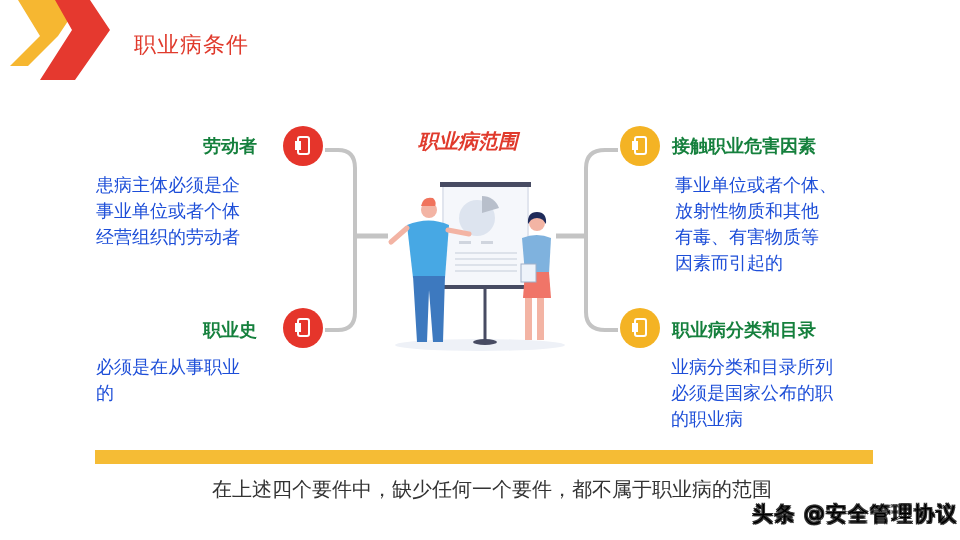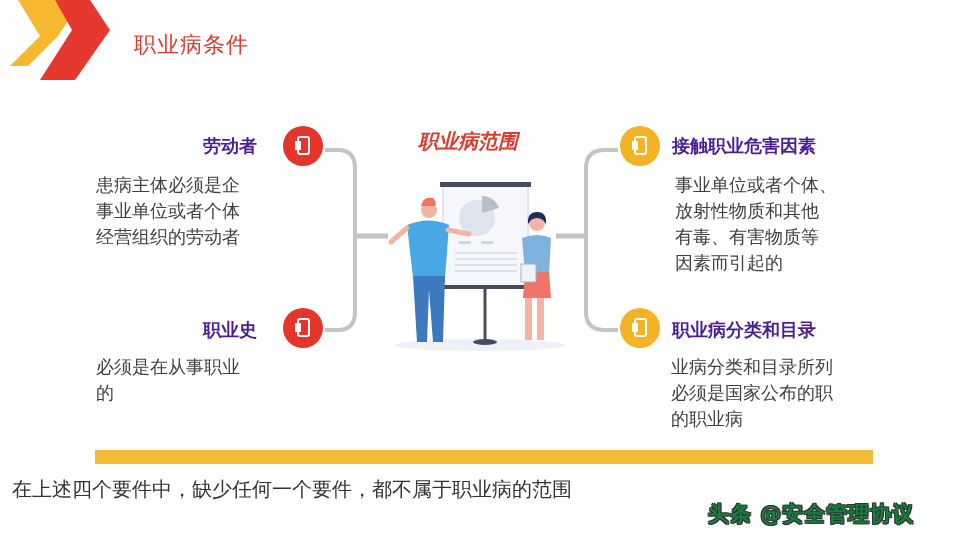--- a/index.html
+++ b/index.html
@@ -1,29 +1,29 @@
 <!DOCTYPE html>
 <html><head>
 <meta charset="utf-8">
 <style>
   html, body { margin:0; padding:0; }
   body { width:960px; height:540px; position:relative; overflow:hidden; background:#ffffff;
          font-family:"DejaVu Sans","Liberation Sans",sans-serif; }
   .abs { position:absolute; }
   .title { left:134px; top:30px; font-size:22px; font-weight:normal; color:#e03a2c; letter-spacing:1px; }
   .center-title { left:418px; top:128px; font-size:20px; font-weight:bold; color:#e03a2c;font-style:italic; }
-  .heading { font-size:18px; font-weight:bold; color:#4c1d95; white-space:nowrap; }
-  .desc { font-size:18px; color:#404040; line-height:26px; }
+  .heading { font-size:18px; font-weight:bold; color:#15803d; white-space:nowrap; }
+  .desc { font-size:18px; color:#1d4ed8; line-height:26px; }
   .icon-circle { width:40px; height:40px; border-radius:50%; display:flex; align-items:center; justify-content:center; }
   .icon-red { background:#e5352b; }
   .icon-yellow { background:#f4b324; }
   .bar { left:95px; top:450px; width:778px; height:14px; background:#f5bc35; }
-  .conclusion { left:0; width:960px; top:476px; text-align:left; font-size:20px; color:#333333; }
+  .conclusion { left:0; width:960px; top:476px; text-align:center; font-size:20px; color:#333333; }
   .conclusion span { position:relative; left:12px; }
-  .watermark { left:708px; top:500px; font-size:21px; color:#15803d; font-weight:bold;
+  .watermark { left:752px; top:500px; font-size:21px; color:#000000; font-weight:normal;
                text-shadow: -1px -1px 0 #333, 1px -1px 0 #333, -1px 1px 0 #333, 1px 1px 0 #333; letter-spacing:1px; }
 </style>
 </head>
 <body>
 
 <svg class="abs" style="left:0;top:0" width="120" height="90" viewBox="0 0 120 90">
   <polygon points="38,0 72,0 48,36 18,66 0,66 30,36 8,0" fill="#f6b731" transform="translate(10,0)"></polygon>
   <polygon points="55,0 90,0 110,30 75,80 40,80 72,30" fill="#e5392f"></polygon>
 </svg>
 

